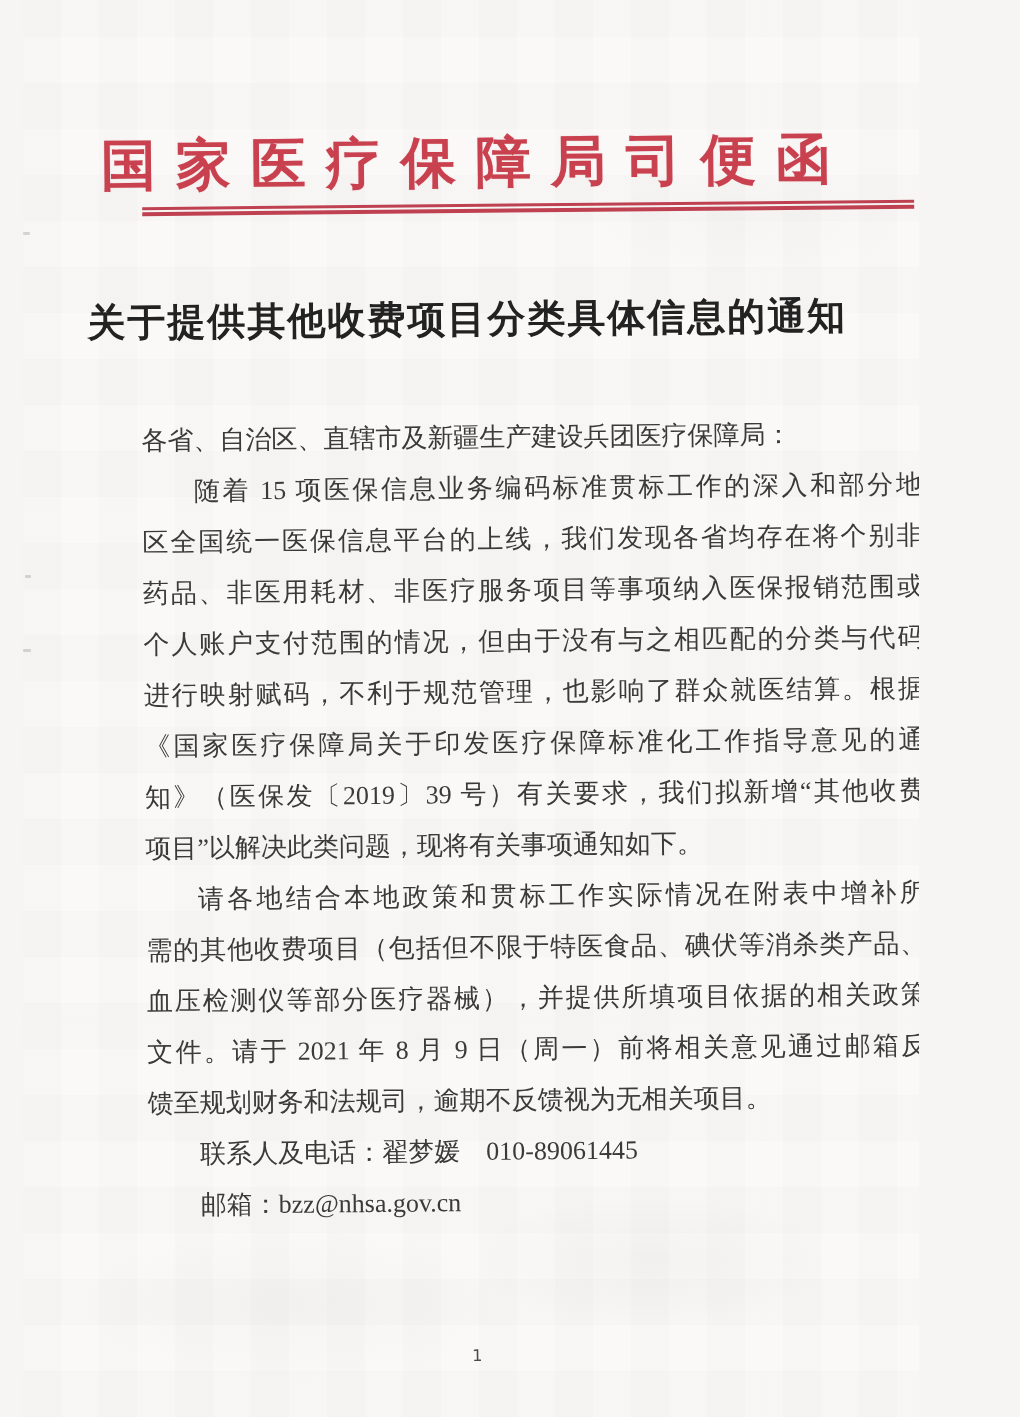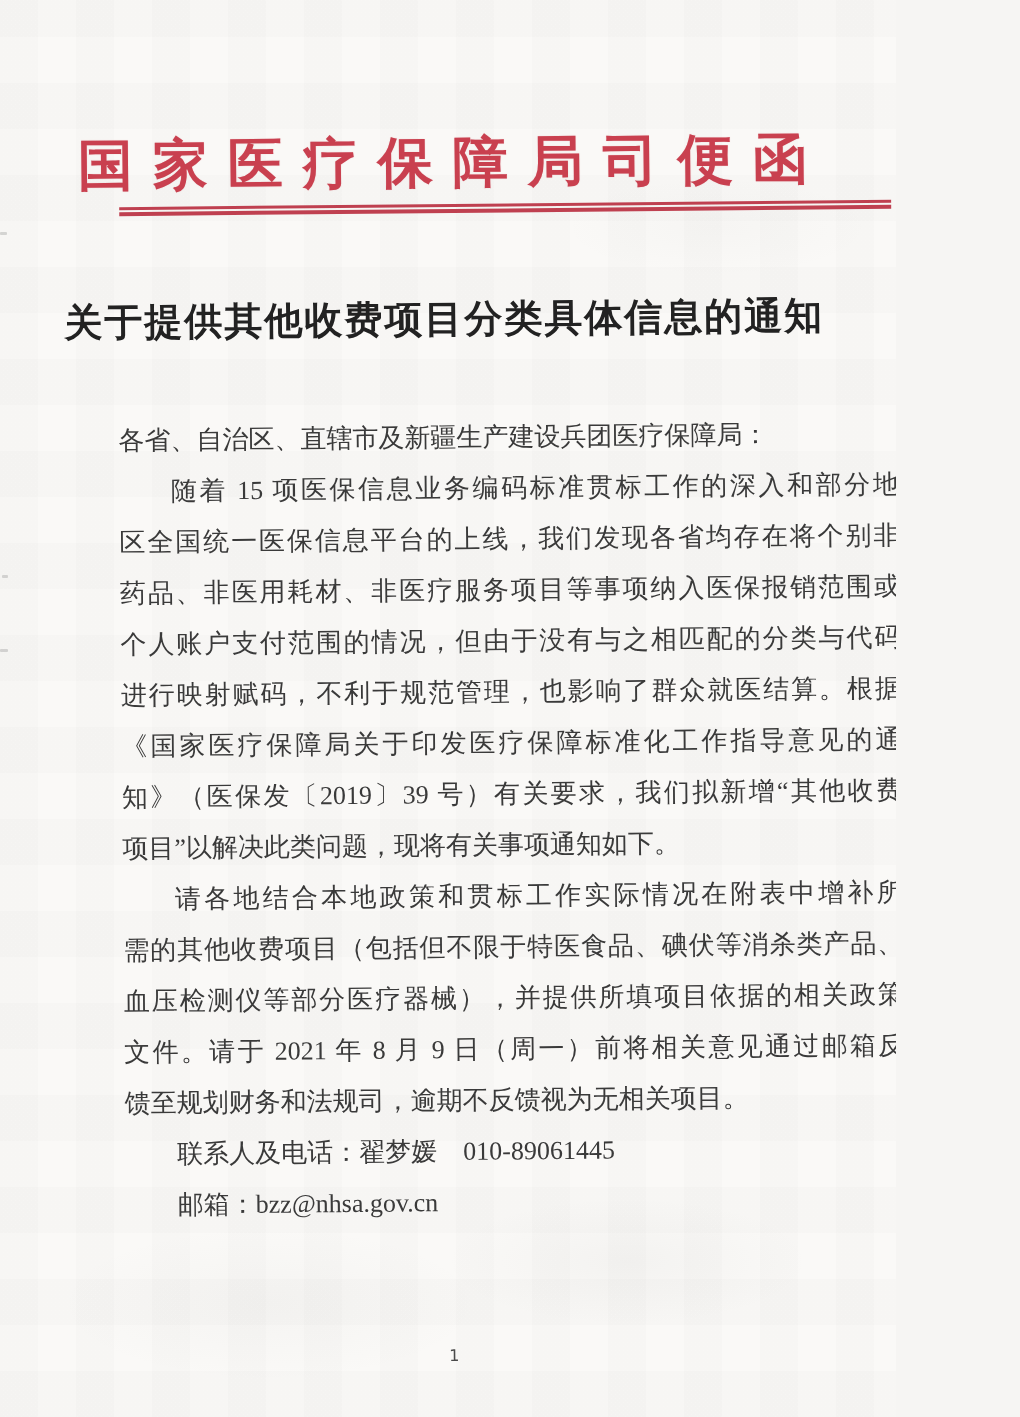--- a/index.html
+++ b/index.html
@@ -9,20 +9,21 @@
     height: 1417px;
     overflow: hidden;
     background-color: #faf9f7;
     background-image:
       radial-gradient(ellipse 260px 90px at 70% 89%, rgba(120,120,118,0.05), transparent 70%),
       radial-gradient(ellipse 300px 110px at 30% 92%, rgba(120,120,118,0.04), transparent 70%),
       radial-gradient(ellipse 220px 70px at 80% 16%, rgba(120,120,118,0.03), transparent 70%),
       repeating-linear-gradient(90deg, rgba(0,0,0,0.012) 0 38px, rgba(0,0,0,0) 38px 76px),
       repeating-linear-gradient(0deg, rgba(0,0,0,0.01) 0 46px, rgba(0,0,0,0) 46px 92px);
     font-family: "Liberation Serif", "DejaVu Serif", serif;
+    margin-left: 23px;
   }
   .content {
     position: absolute;
     inset: 0;
     transform: rotate(-0.55deg);
     transform-origin: 50% 50%;
   }
   .org-title {
     position: absolute;
     top: 126px;

